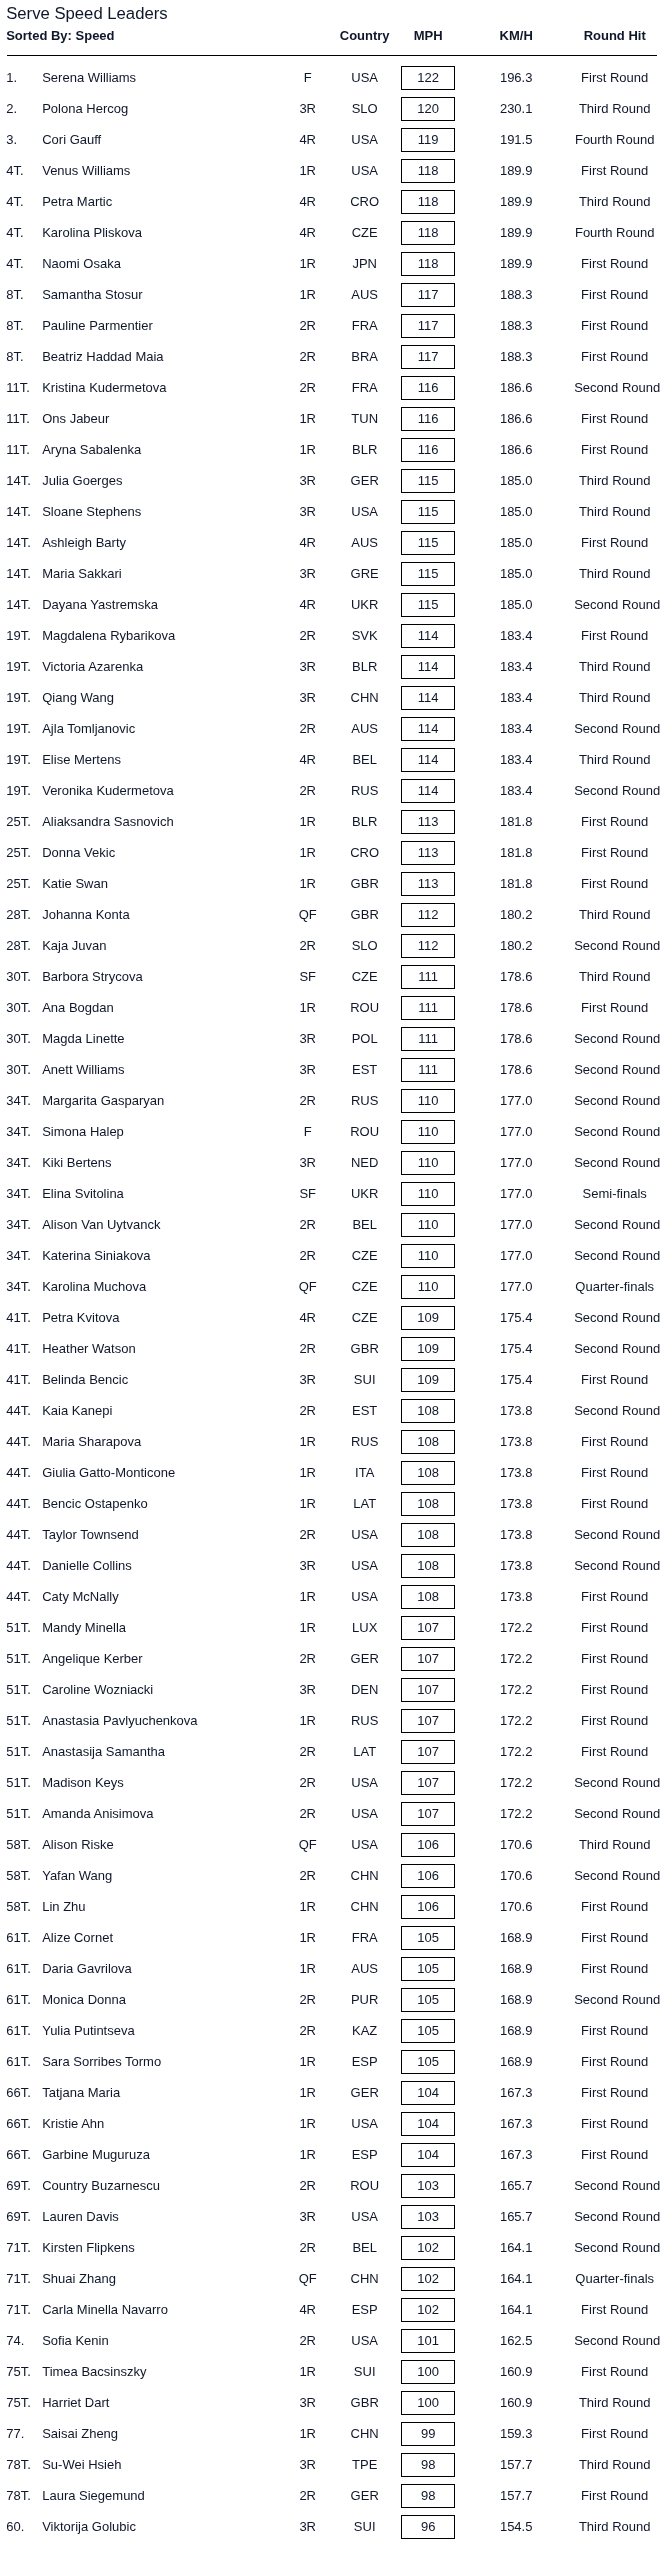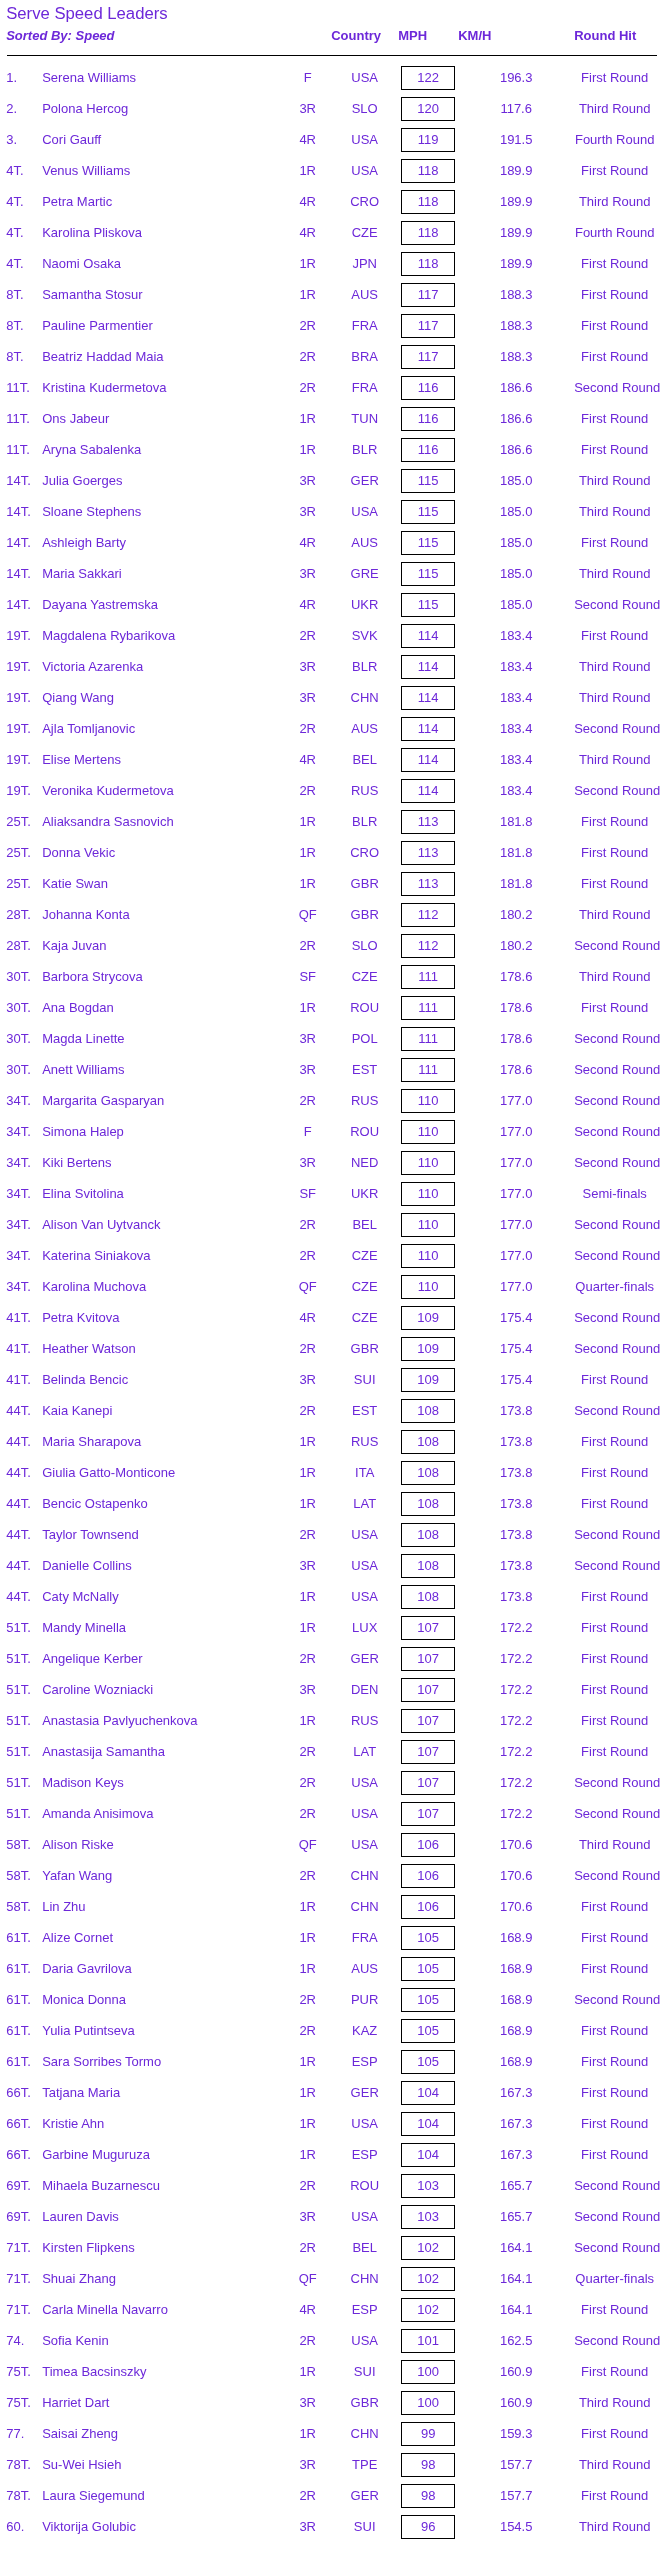--- a/index.html
+++ b/index.html
@@ -1,37 +1,37 @@
 <!DOCTYPE html>
 <html style="font-size:14px"><head>
 <meta charset="utf-8">
 <style>
   html,body{margin:0;padding:0;background:#fff;}
   .page{
     position:relative;
     width:664px;height:2576px;
-    background:#ffffff;color:#6d28d9;
+    background:#ffffff;color:#0f172a;
     font-family:"Liberation Sans", sans-serif;
     overflow:hidden;
   }
   .header{position:relative;height:62px;}
   .title{
     position:absolute;top:5.3px;left:6.2px;
     font-size:16.7px;line-height:17.6px;font-weight:400;
     white-space:nowrap;
   }
   .subheader{
     position:absolute;top:29px;left:0;right:0;
     display:grid;
     grid-template-columns:36px 242px 47px 67px 60px 116px 81px;
     padding:0 8.8px 0 6.2px;
     font-size:13px;font-weight:bold;line-height:14px;
   }
-  .sh-sorted{grid-column:1 / 3;text-align:left;white-space:nowrap;font-style:italic;}
-  .sh{white-space:nowrap;}
+  .sh-sorted{grid-column:1 / 3;text-align:left;white-space:nowrap;}
+  .sh{text-align:center;white-space:nowrap;}
   .rule{
     position:absolute;top:55px;left:7px;right:7px;
     border-top:1.8px solid #000;
   }
   .tbody{display:block;}
   .row{
     display:grid;
     grid-template-columns:36px 242px 47px 67px 60px 116px 81px;
     padding:0 8.8px 0 6.2px;
     height:31px;
@@ -81,21 +81,21 @@
     <div class="c roundhit">First Round</div>
   </div>
       <div class="row">
     <div class="c rank">2.</div>
     <div class="c name">Polona Hercog</div>
     <div class="c round">3R</div>
     <div class="c country">SLO</div>
     <div class="c mphwrap">
       <span class="mph-box">120</span>
     </div>
-    <div class="c kmh">117.6</div>
+    <div class="c kmh">230.1</div>
     <div class="c roundhit">Third Round</div>
   </div>
       <div class="row">
     <div class="c rank">3.</div>
     <div class="c name">Cori Gauff</div>
     <div class="c round">4R</div>
     <div class="c country">USA</div>
     <div class="c mphwrap">
       <span class="mph-box">119</span>
     </div>
@@ -812,21 +812,21 @@
     <div class="c round">1R</div>
     <div class="c country">ESP</div>
     <div class="c mphwrap">
       <span class="mph-box">104</span>
     </div>
     <div class="c kmh">167.3</div>
     <div class="c roundhit">First Round</div>
   </div>
       <div class="row">
     <div class="c rank">69T.</div>
-    <div class="c name">Mihaela Buzarnescu</div>
+    <div class="c name">Country Buzarnescu</div>
     <div class="c round">2R</div>
     <div class="c country">ROU</div>
     <div class="c mphwrap">
       <span class="mph-box">103</span>
     </div>
     <div class="c kmh">165.7</div>
     <div class="c roundhit">Second Round</div>
   </div>
       <div class="row">
     <div class="c rank">69T.</div>

